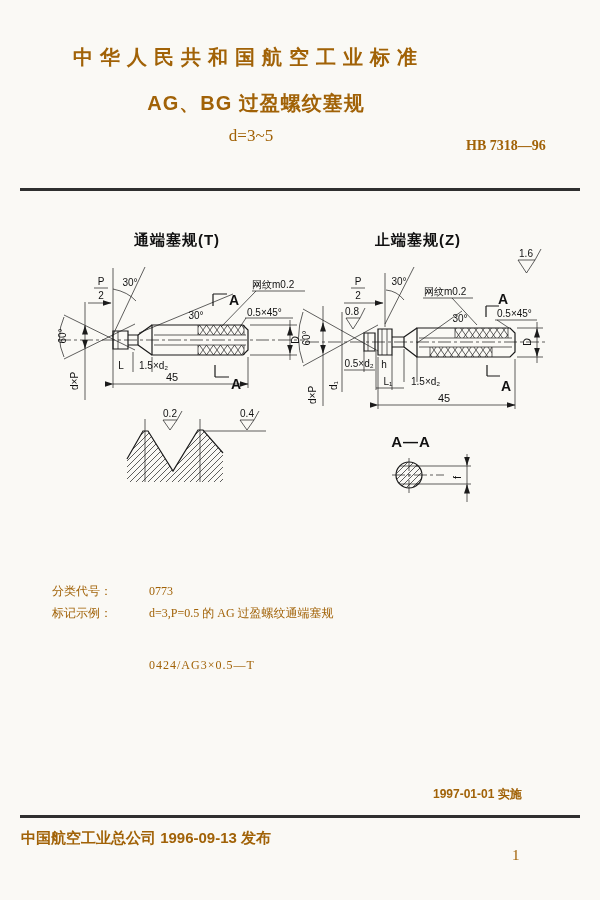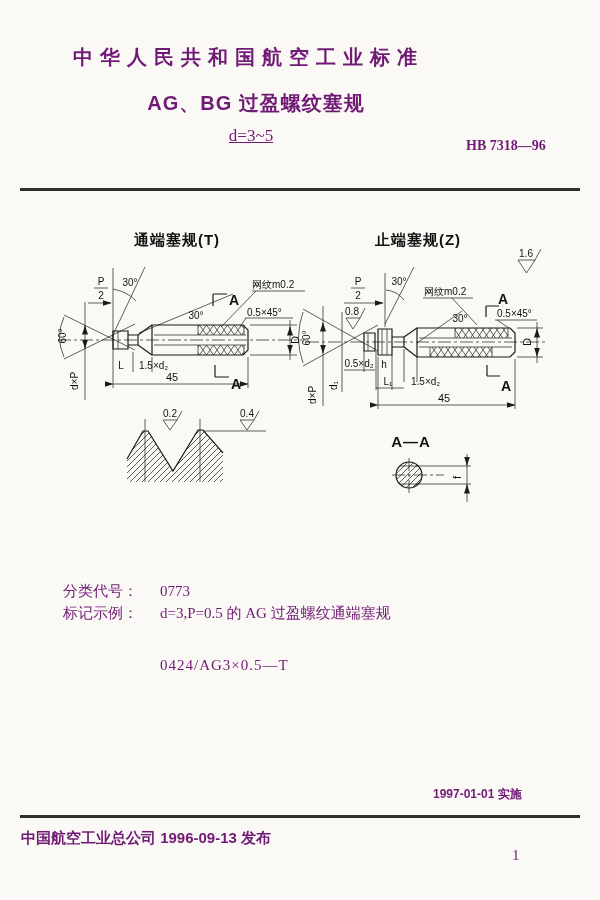--- a/index.html
+++ b/index.html
@@ -1,38 +1,38 @@
 <!DOCTYPE html>
 <html><head>
 <meta charset="utf-8">
 <style>
   html,body{margin:0;padding:0;background:#d8d8d8;}
   .page{position:relative;width:600px;height:900px;background:#faf9f5;overflow:hidden;
-        font-family:"Liberation Serif","DejaVu Serif",serif;color:#701a75;}
+        font-family:"Liberation Serif","DejaVu Serif",serif;color:#a16207;}
   .org-title{position:absolute;top:44px;left:0;width:497px;text-align:center;
              font-size:20px;font-weight:bold;letter-spacing:7px;
              font-family:"Liberation Sans","DejaVu Sans",sans-serif;white-space:nowrap;}
   .doc-title{position:absolute;top:90px;left:0;width:512px;text-align:center;
              font-size:20px;font-weight:bold;letter-spacing:1px;
              font-family:"Liberation Sans","DejaVu Sans",sans-serif;}
-  .size-range{position:absolute;top:126px;left:0;width:502px;text-align:center;font-size:17px;text-decoration:underline;}
+  .size-range{position:absolute;top:126px;left:0;width:502px;text-align:center;font-size:17px;}
   .std-no{position:absolute;top:138px;left:466px;font-size:14px;font-weight:bold;}
   .rule{position:absolute;left:20px;width:560px;background:#2f2f2f;}
   .rule-top{top:188px;height:3px;}
   .rule-bottom{top:815px;height:3px;}
   svg.drawing{position:absolute;top:210px;left:0;}
   .ln{stroke:#1b1b1b;stroke-width:1.2;fill:none;}
   .thin{stroke:#1b1b1b;stroke-width:0.7;fill:none;}
   .cl{stroke:#1b1b1b;stroke-width:0.7;fill:none;stroke-dasharray:13 3 3 3;}
   text{fill:#111;font-family:"Liberation Sans","DejaVu Sans",sans-serif;}
   .t10{font-size:10px;}
   .t11{font-size:11px;}
   .ta{font-size:14px;font-weight:bold;}
   .ttl{font-size:15px;font-weight:bold;letter-spacing:1px;}
-  .class-block{position:absolute;top:580px;left:63px;font-size:15px;line-height:22px;}
+  .class-block{position:absolute;top:580px;left:52px;font-size:12px;line-height:22px;}
   .row{display:flex;}
   .lbl{width:97px;}
   .indent{margin-left:97px;letter-spacing:1px;margin-top:30px;}
   .footer-left{position:absolute;top:829px;left:21px;font-size:15px;font-weight:bold;
                font-family:"Liberation Sans","DejaVu Sans",sans-serif;}
   .footer-right{position:absolute;top:786px;left:433px;font-size:12px;font-weight:bold;
                 font-family:"Liberation Sans","DejaVu Sans",sans-serif;}
   .page-no{position:absolute;top:847px;left:512px;font-size:15px;}
 </style>
 </head>

